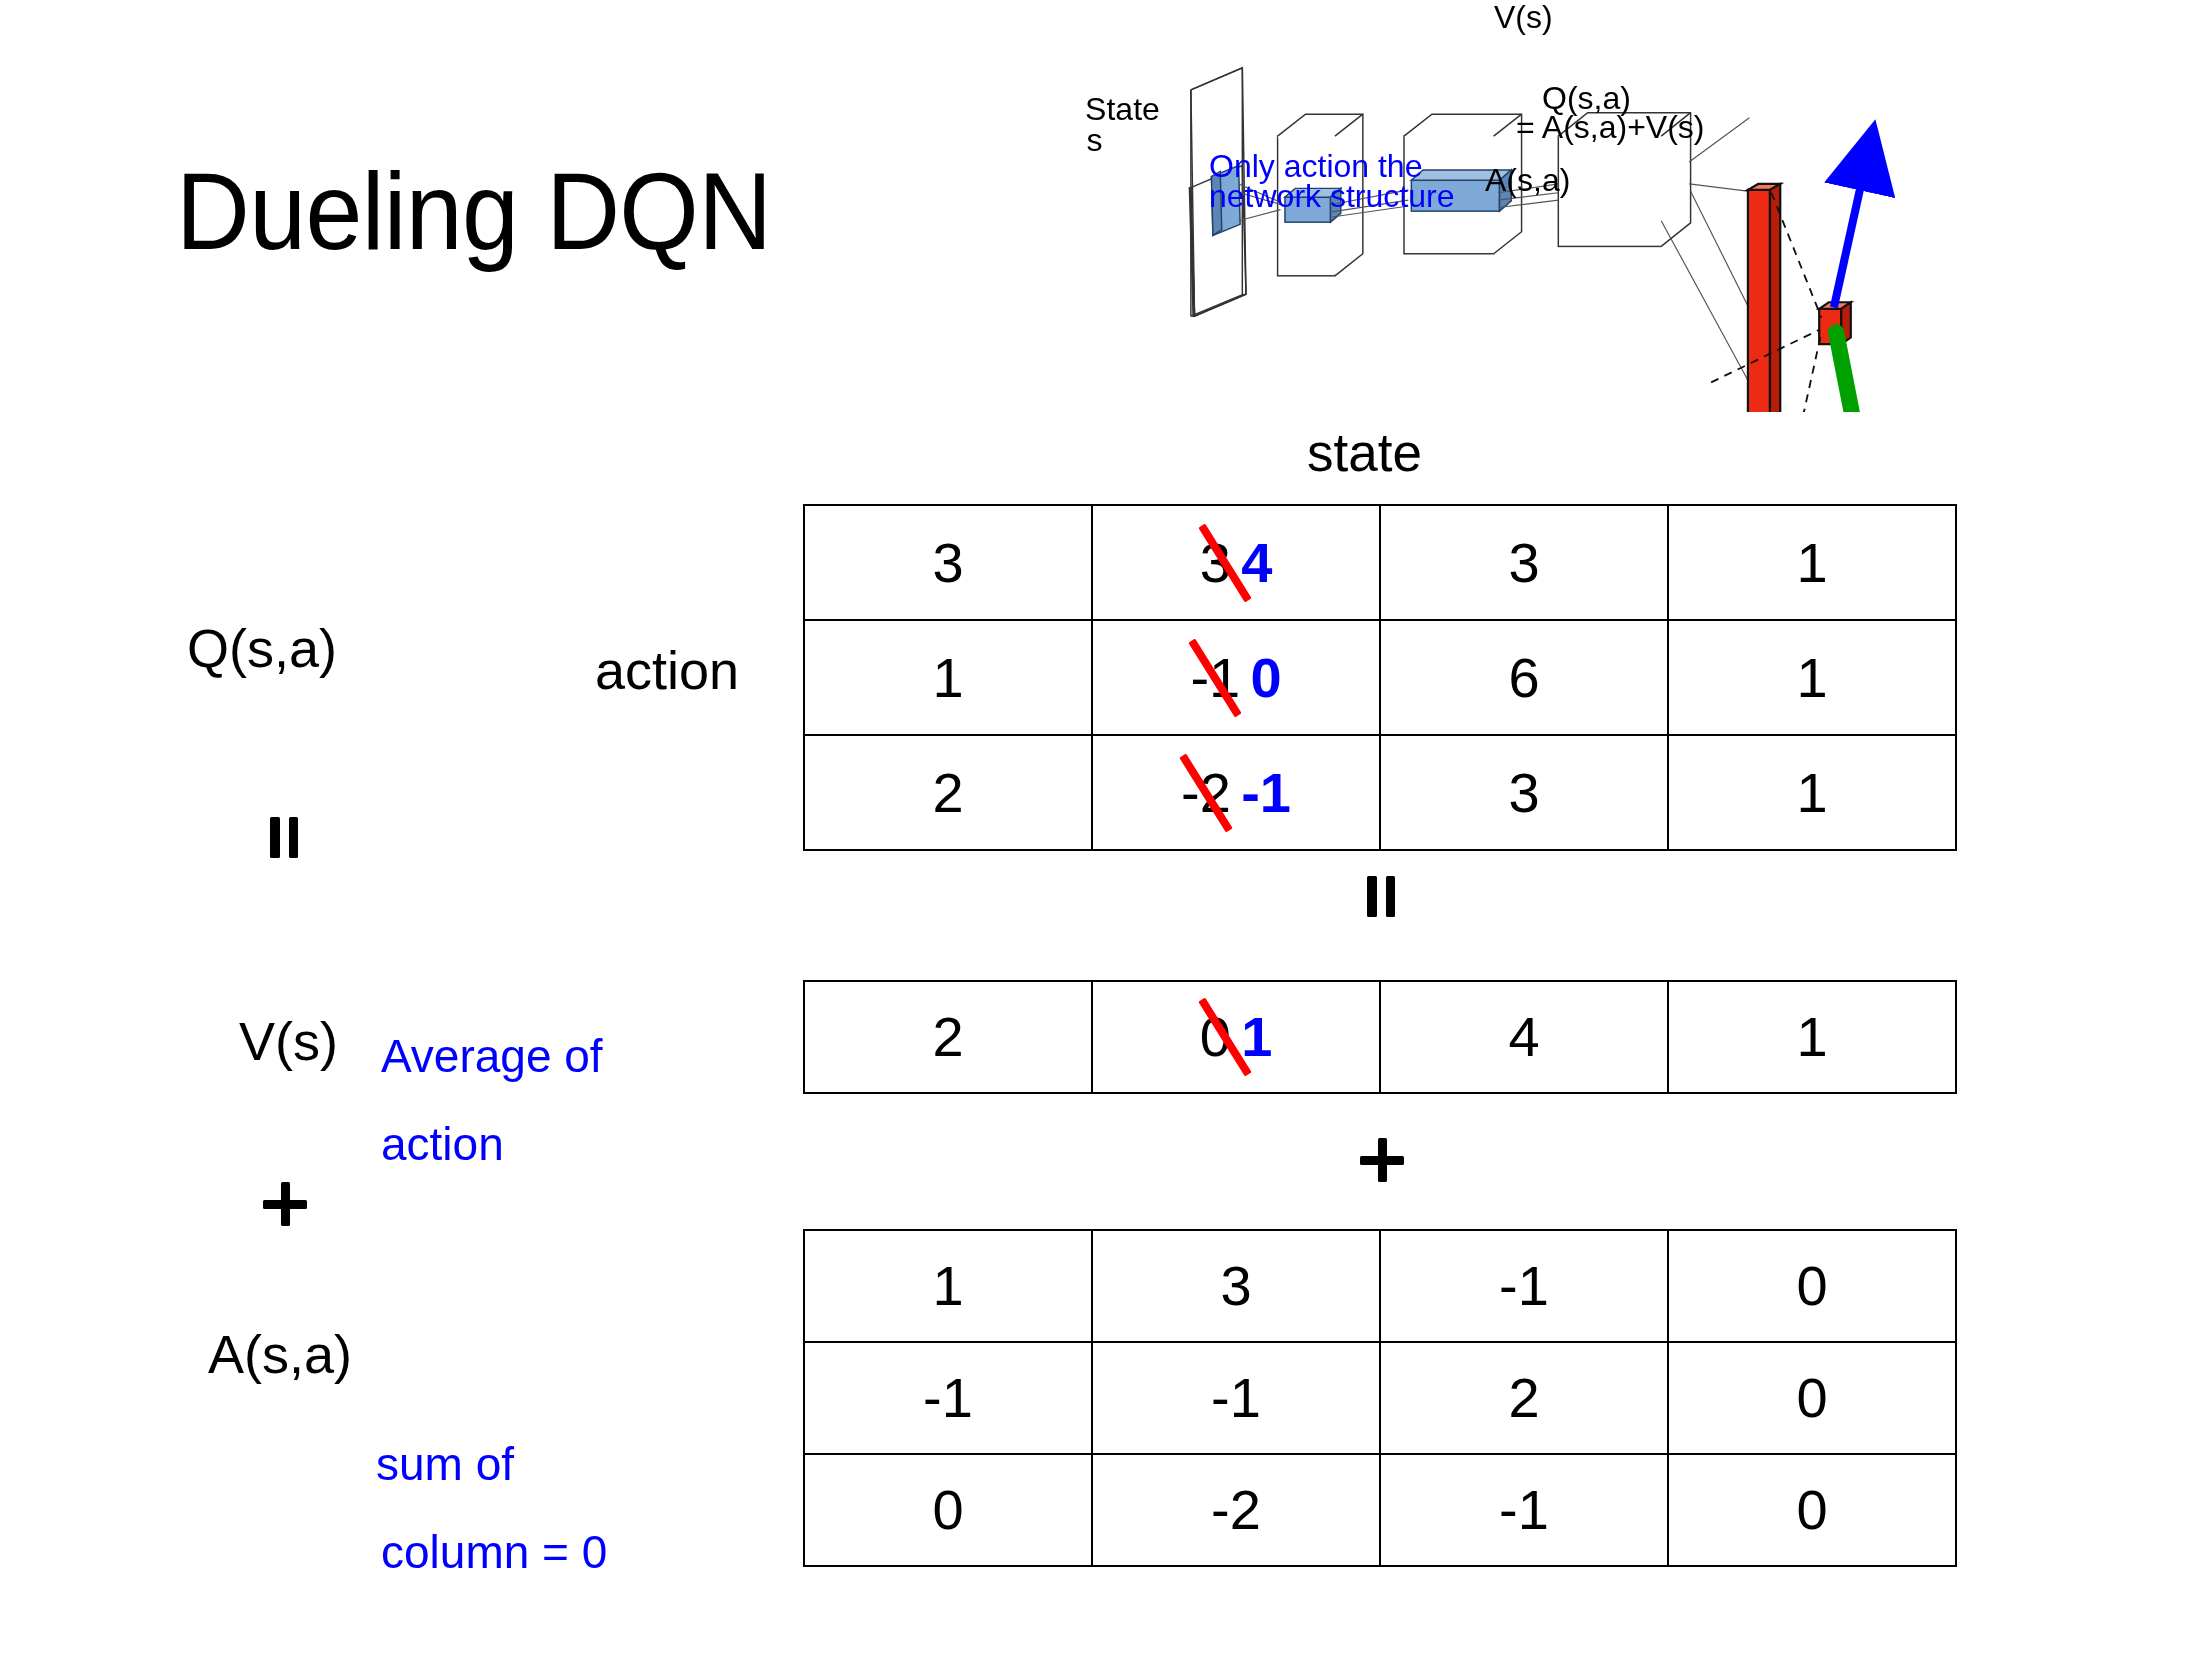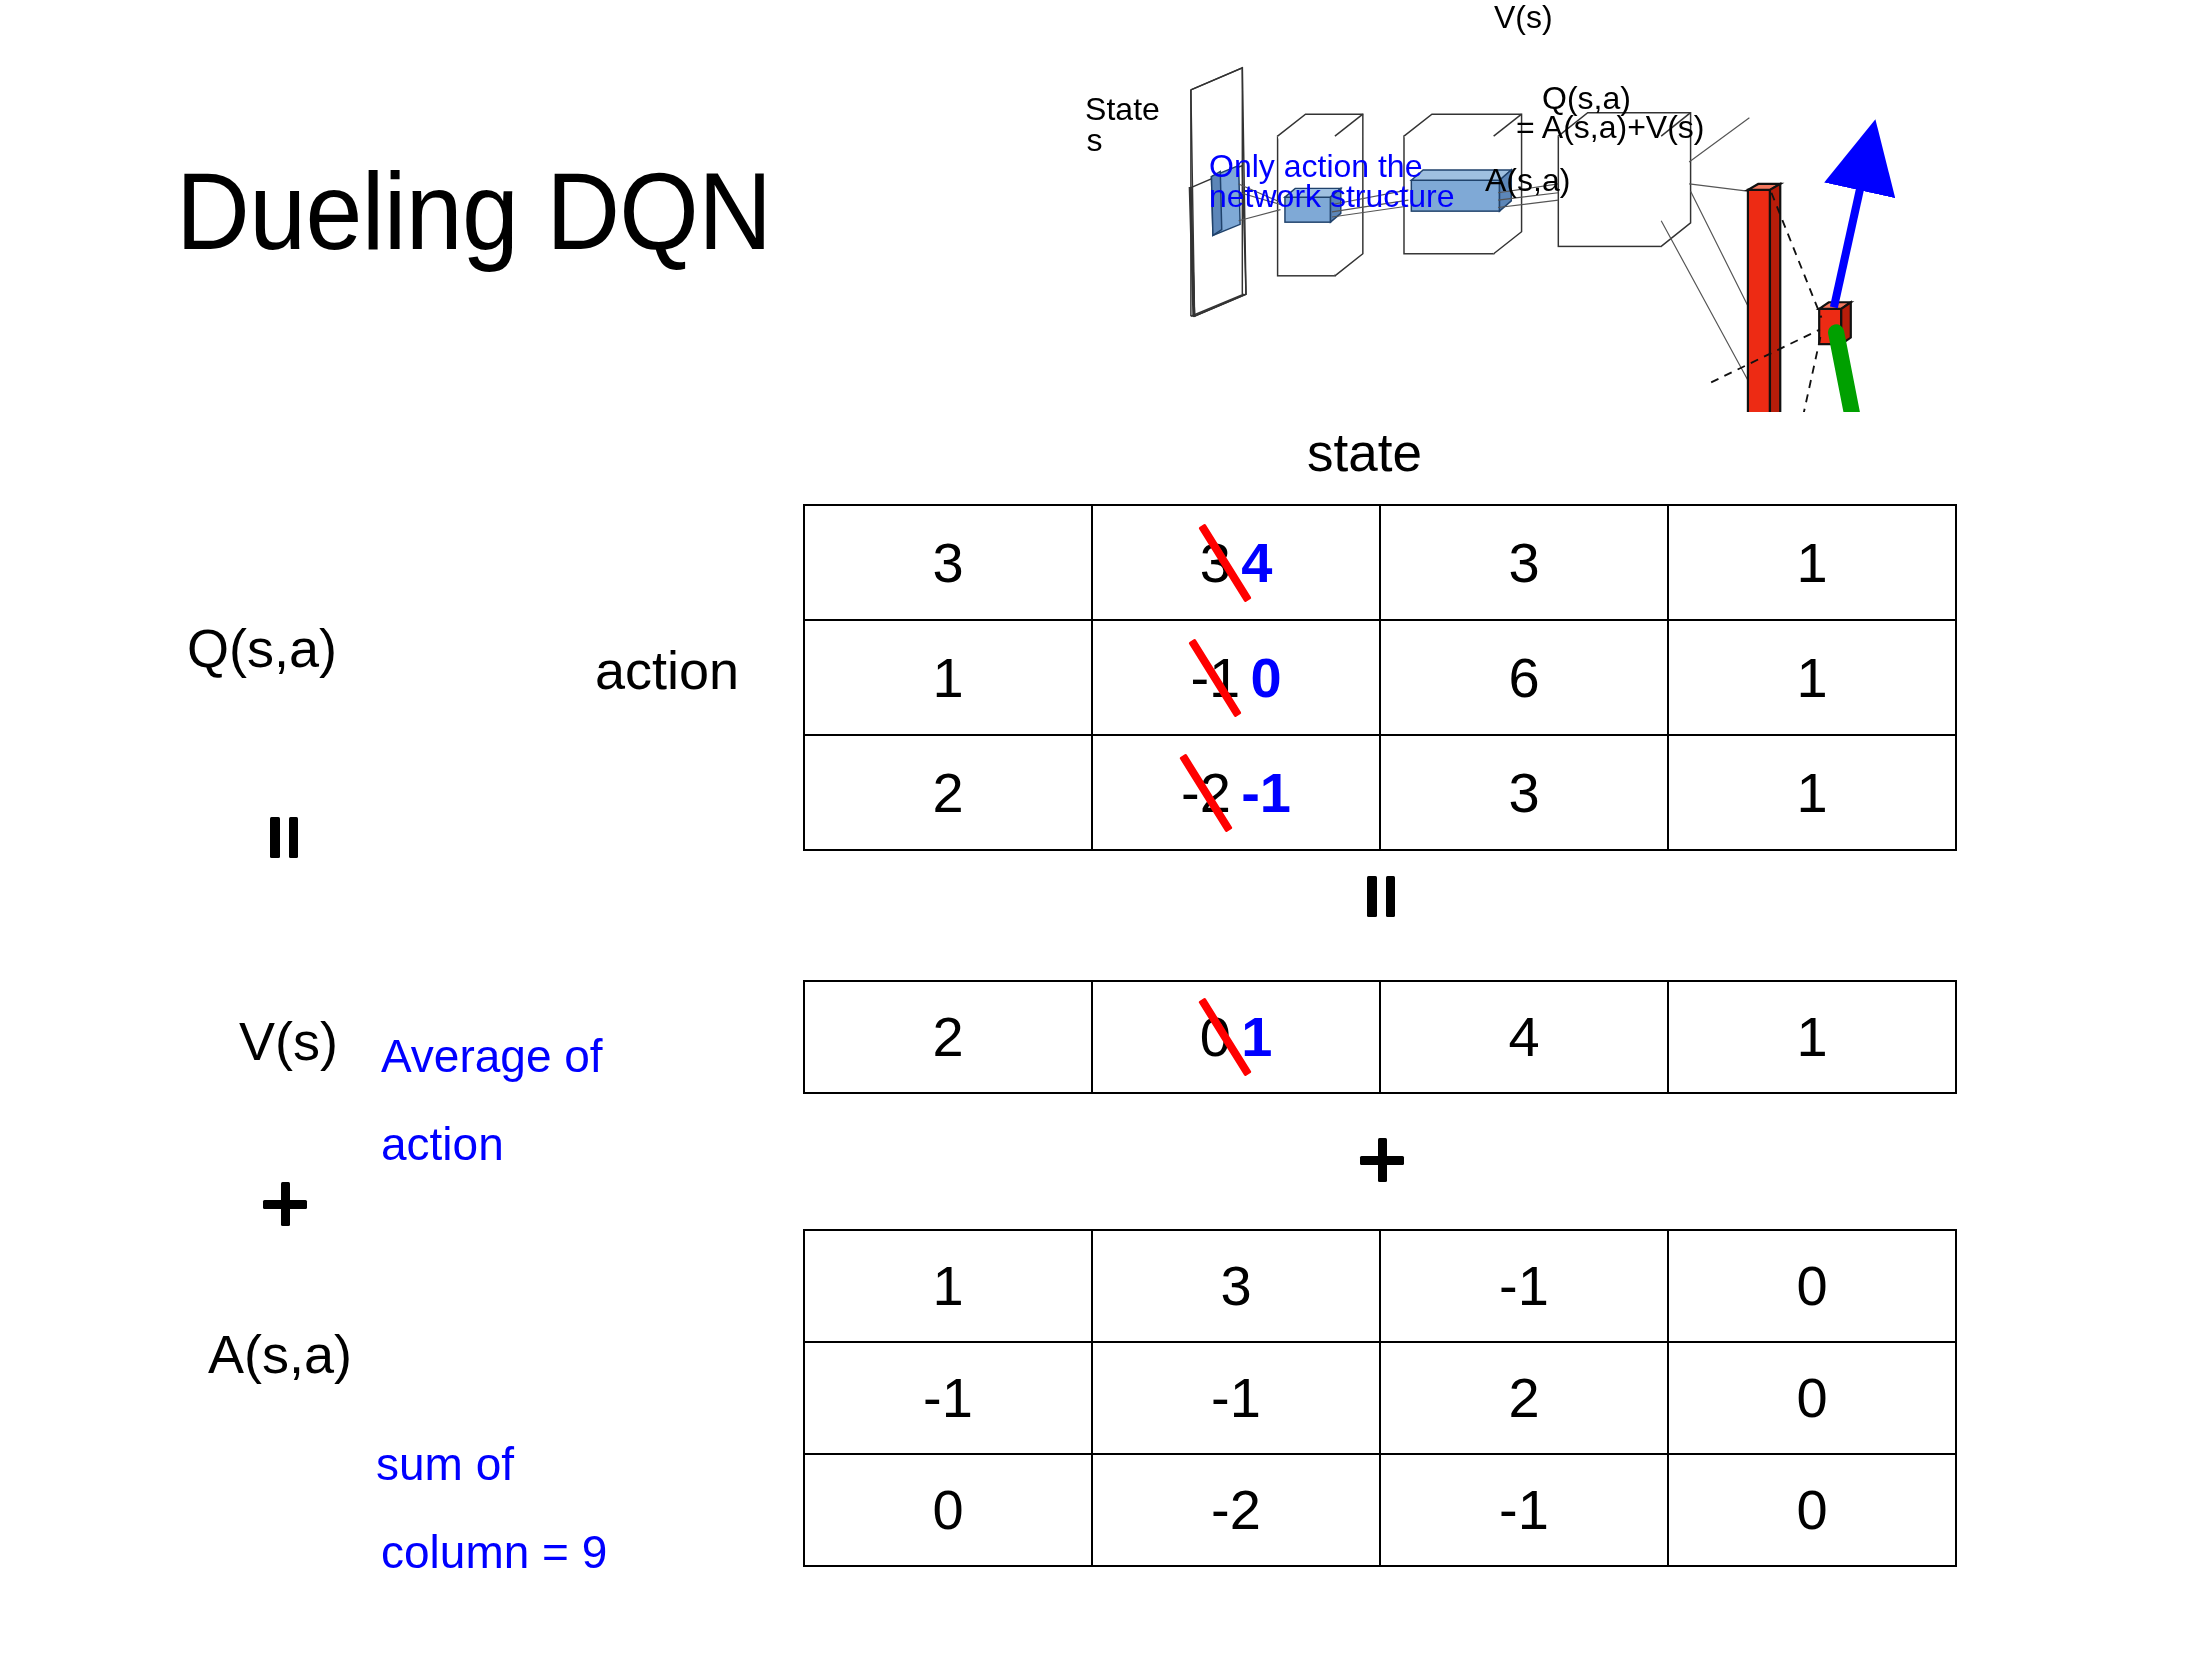--- a/index.html
+++ b/index.html
@@ -304,21 +304,21 @@
   <div class="blue-note" style="left:381px; top:1117px;">action</div>
 
   <div class="op-plus" style="left:263px; top:1182px;">
     <span class="h"></span>
       <span class="v"></span>
   </div>
 
   <div class="left-label" style="left:208px; top:1327px;">A(s,a)</div>
 
   <div class="blue-note" style="left:376px; top:1437px;">sum of</div>
-  <div class="blue-note" style="left:381px; top:1525px;">column = 9</div>
+  <div class="blue-note" style="left:381px; top:1525px;">column = 0</div>
 
   <table class="grid q-grid">
     <tbody>
         <tr>
       <td><span>3</span></td>
       <td>
         <span class="edited">
           <span class="old-val">3</span>
           <span class="strike"></span>
           <span class="new-val">4</span>

